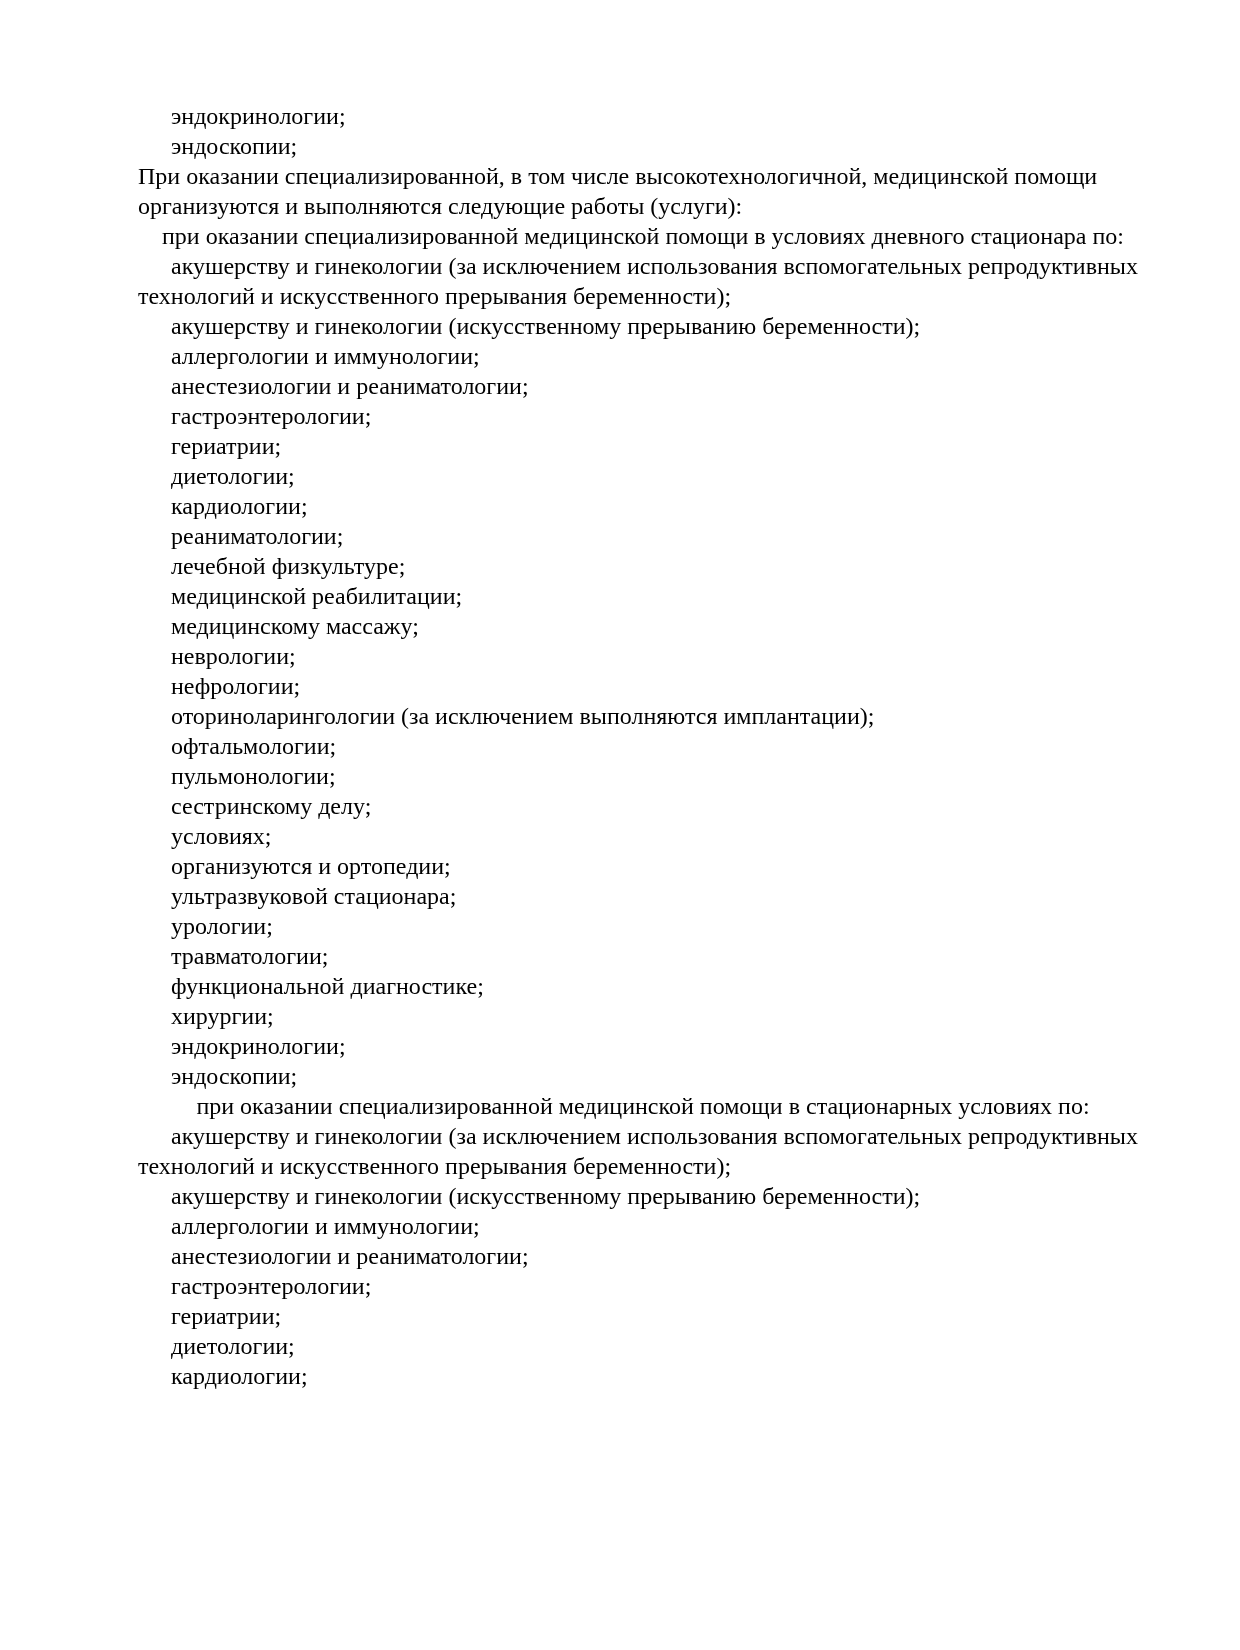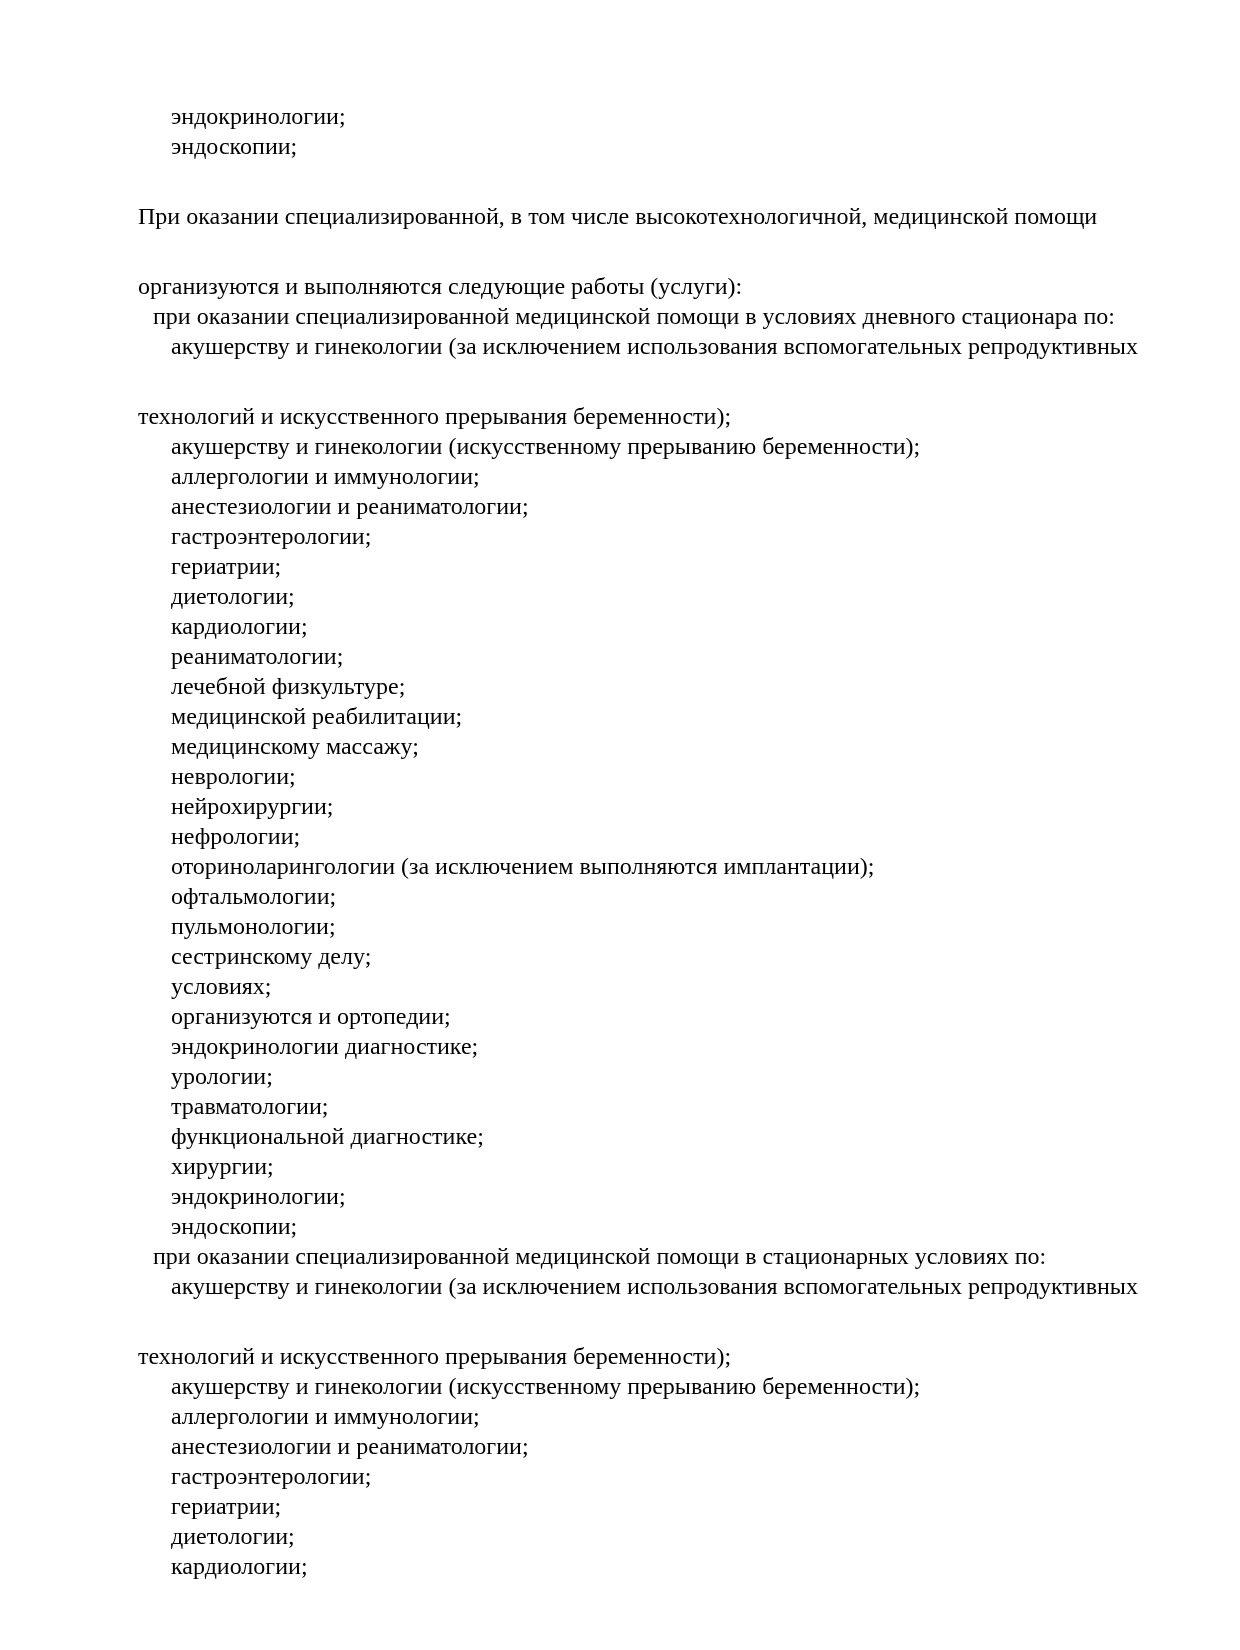--- a/index.html
+++ b/index.html
@@ -21,22 +21,22 @@
     width: 995px;
     font-family: "Liberation Serif", "DejaVu Serif", serif;
     font-size: 24px;
     line-height: 30px;
     color: #000000;
     font-weight: 400;
   }
   .line {
     white-space: nowrap;
   }
-  .indent-0 { padding-left: 0; margin-top: 40px; }
-  .indent-1 { padding-left: 15px; }
+  .indent-0 { padding-left: 0; }
+  .indent-1 { padding-left: 15px; text-align: center; }
   .indent-2 { padding-left: 33px; }
 </style>
 </head>
 <body>
 
 <div class="page">
   <div class="doc-body">
       <div class="line indent-2">эндокринологии;</div>
       <div class="line indent-2">эндоскопии;</div>
       <div class="line indent-0">При оказании специализированной, в том числе высокотехнологичной, медицинской помощи</div>
@@ -49,29 +49,28 @@
       <div class="line indent-2">анестезиологии и реаниматологии;</div>
       <div class="line indent-2">гастроэнтерологии;</div>
       <div class="line indent-2">гериатрии;</div>
       <div class="line indent-2">диетологии;</div>
       <div class="line indent-2">кардиологии;</div>
       <div class="line indent-2">реаниматологии;</div>
       <div class="line indent-2">лечебной физкультуре;</div>
       <div class="line indent-2">медицинской реабилитации;</div>
       <div class="line indent-2">медицинскому массажу;</div>
       <div class="line indent-2">неврологии;</div>
-      <div class="line indent-2">нейрохирургии;</div>
       <div class="line indent-2">нефрологии;</div>
       <div class="line indent-2">оториноларингологии (за исключением выполняются имплантации);</div>
       <div class="line indent-2">офтальмологии;</div>
       <div class="line indent-2">пульмонологии;</div>
       <div class="line indent-2">сестринскому делу;</div>
       <div class="line indent-2">условиях;</div>
       <div class="line indent-2">организуются и ортопедии;</div>
-      <div class="line indent-2">эндокринологии диагностике;</div>
+      <div class="line indent-2">ультразвуковой стационара;</div>
       <div class="line indent-2">урологии;</div>
       <div class="line indent-2">травматологии;</div>
       <div class="line indent-2">функциональной диагностике;</div>
       <div class="line indent-2">хирургии;</div>
       <div class="line indent-2">эндокринологии;</div>
       <div class="line indent-2">эндоскопии;</div>
       <div class="line indent-1">при оказании специализированной медицинской помощи в стационарных условиях по:</div>
       <div class="line indent-2">акушерству и гинекологии (за исключением использования вспомогательных репродуктивных</div>
       <div class="line indent-0">технологий и искусственного прерывания беременности);</div>
       <div class="line indent-2">акушерству и гинекологии (искусственному прерыванию беременности);</div>

